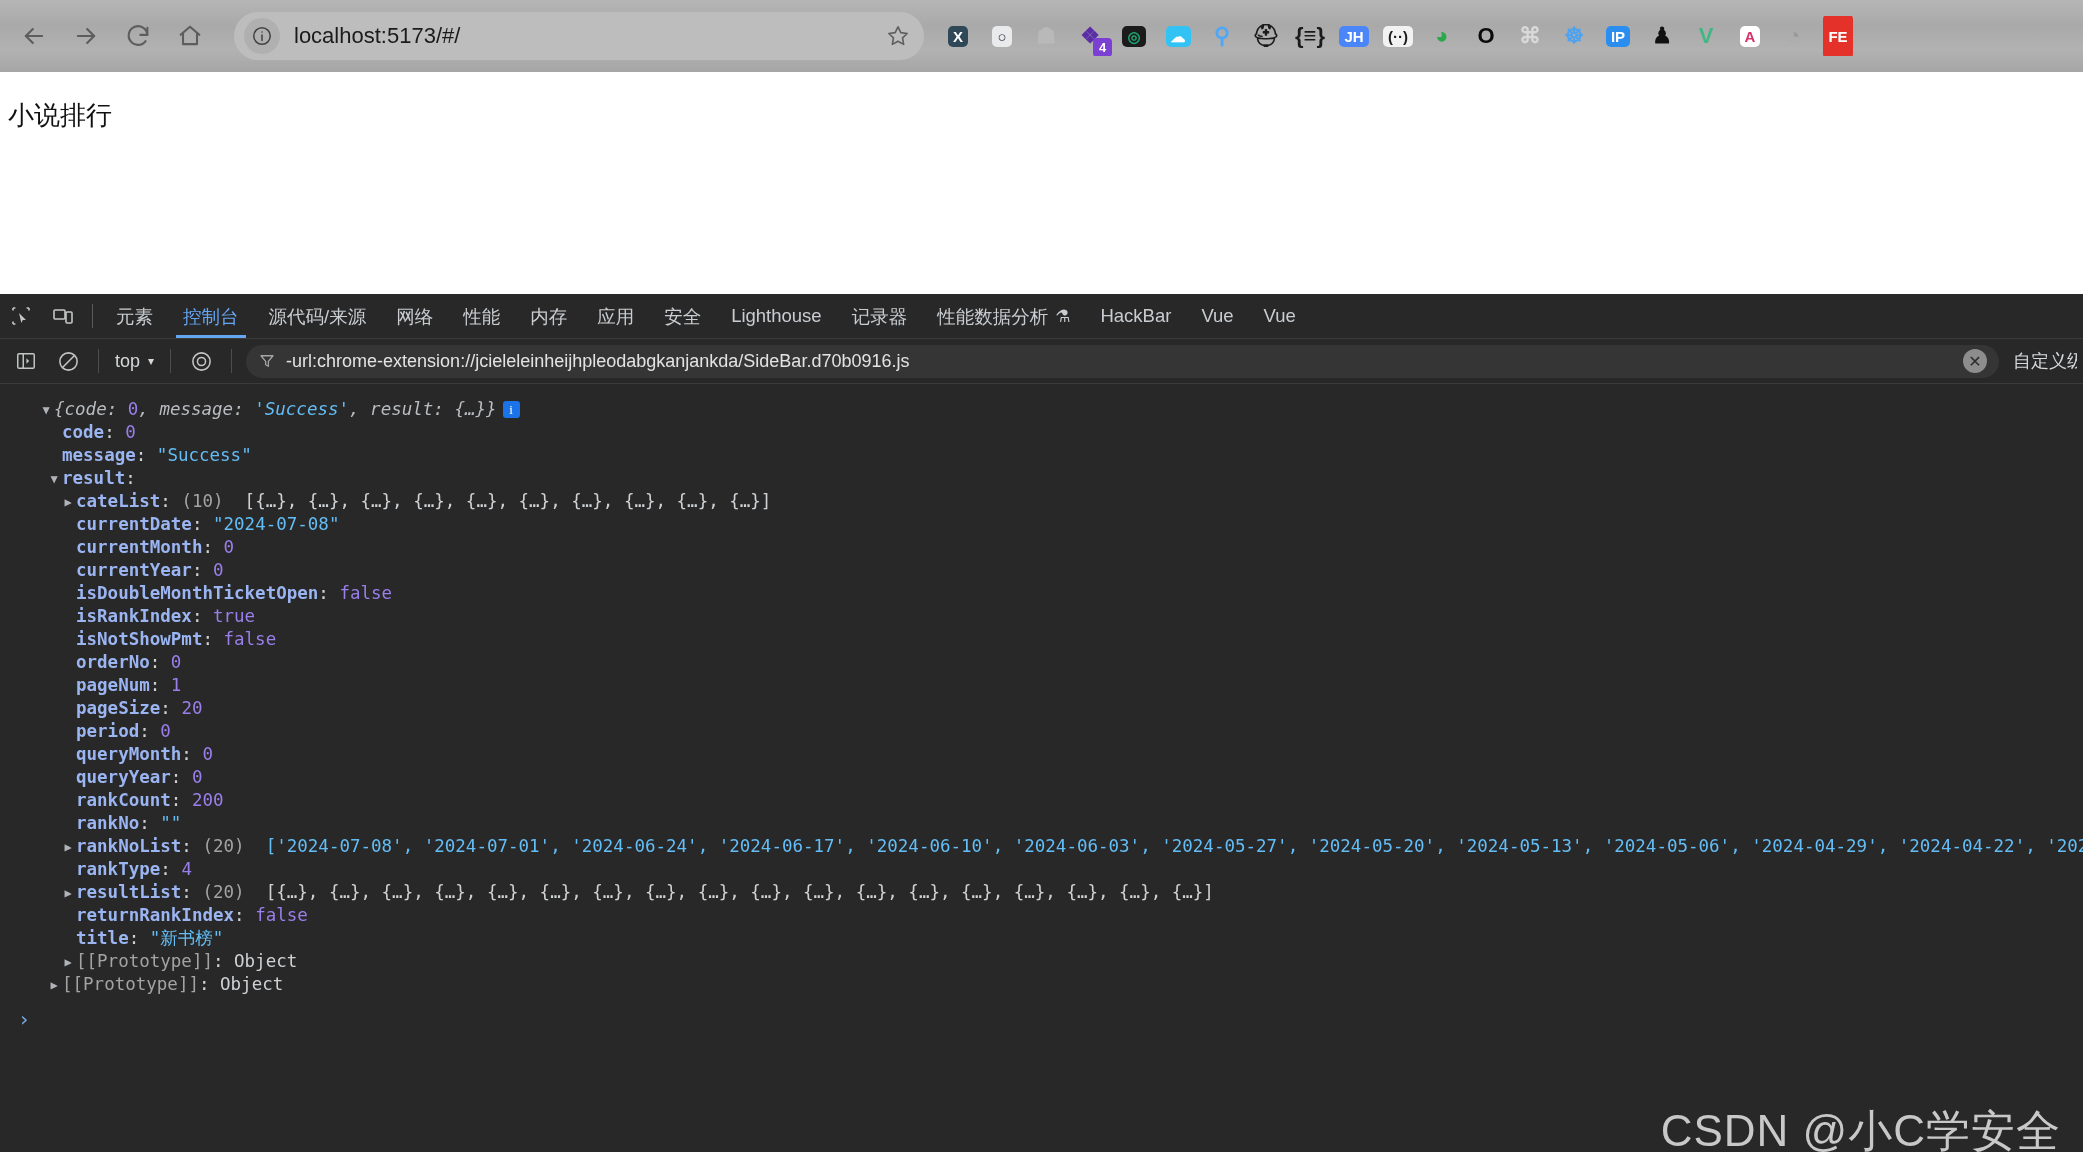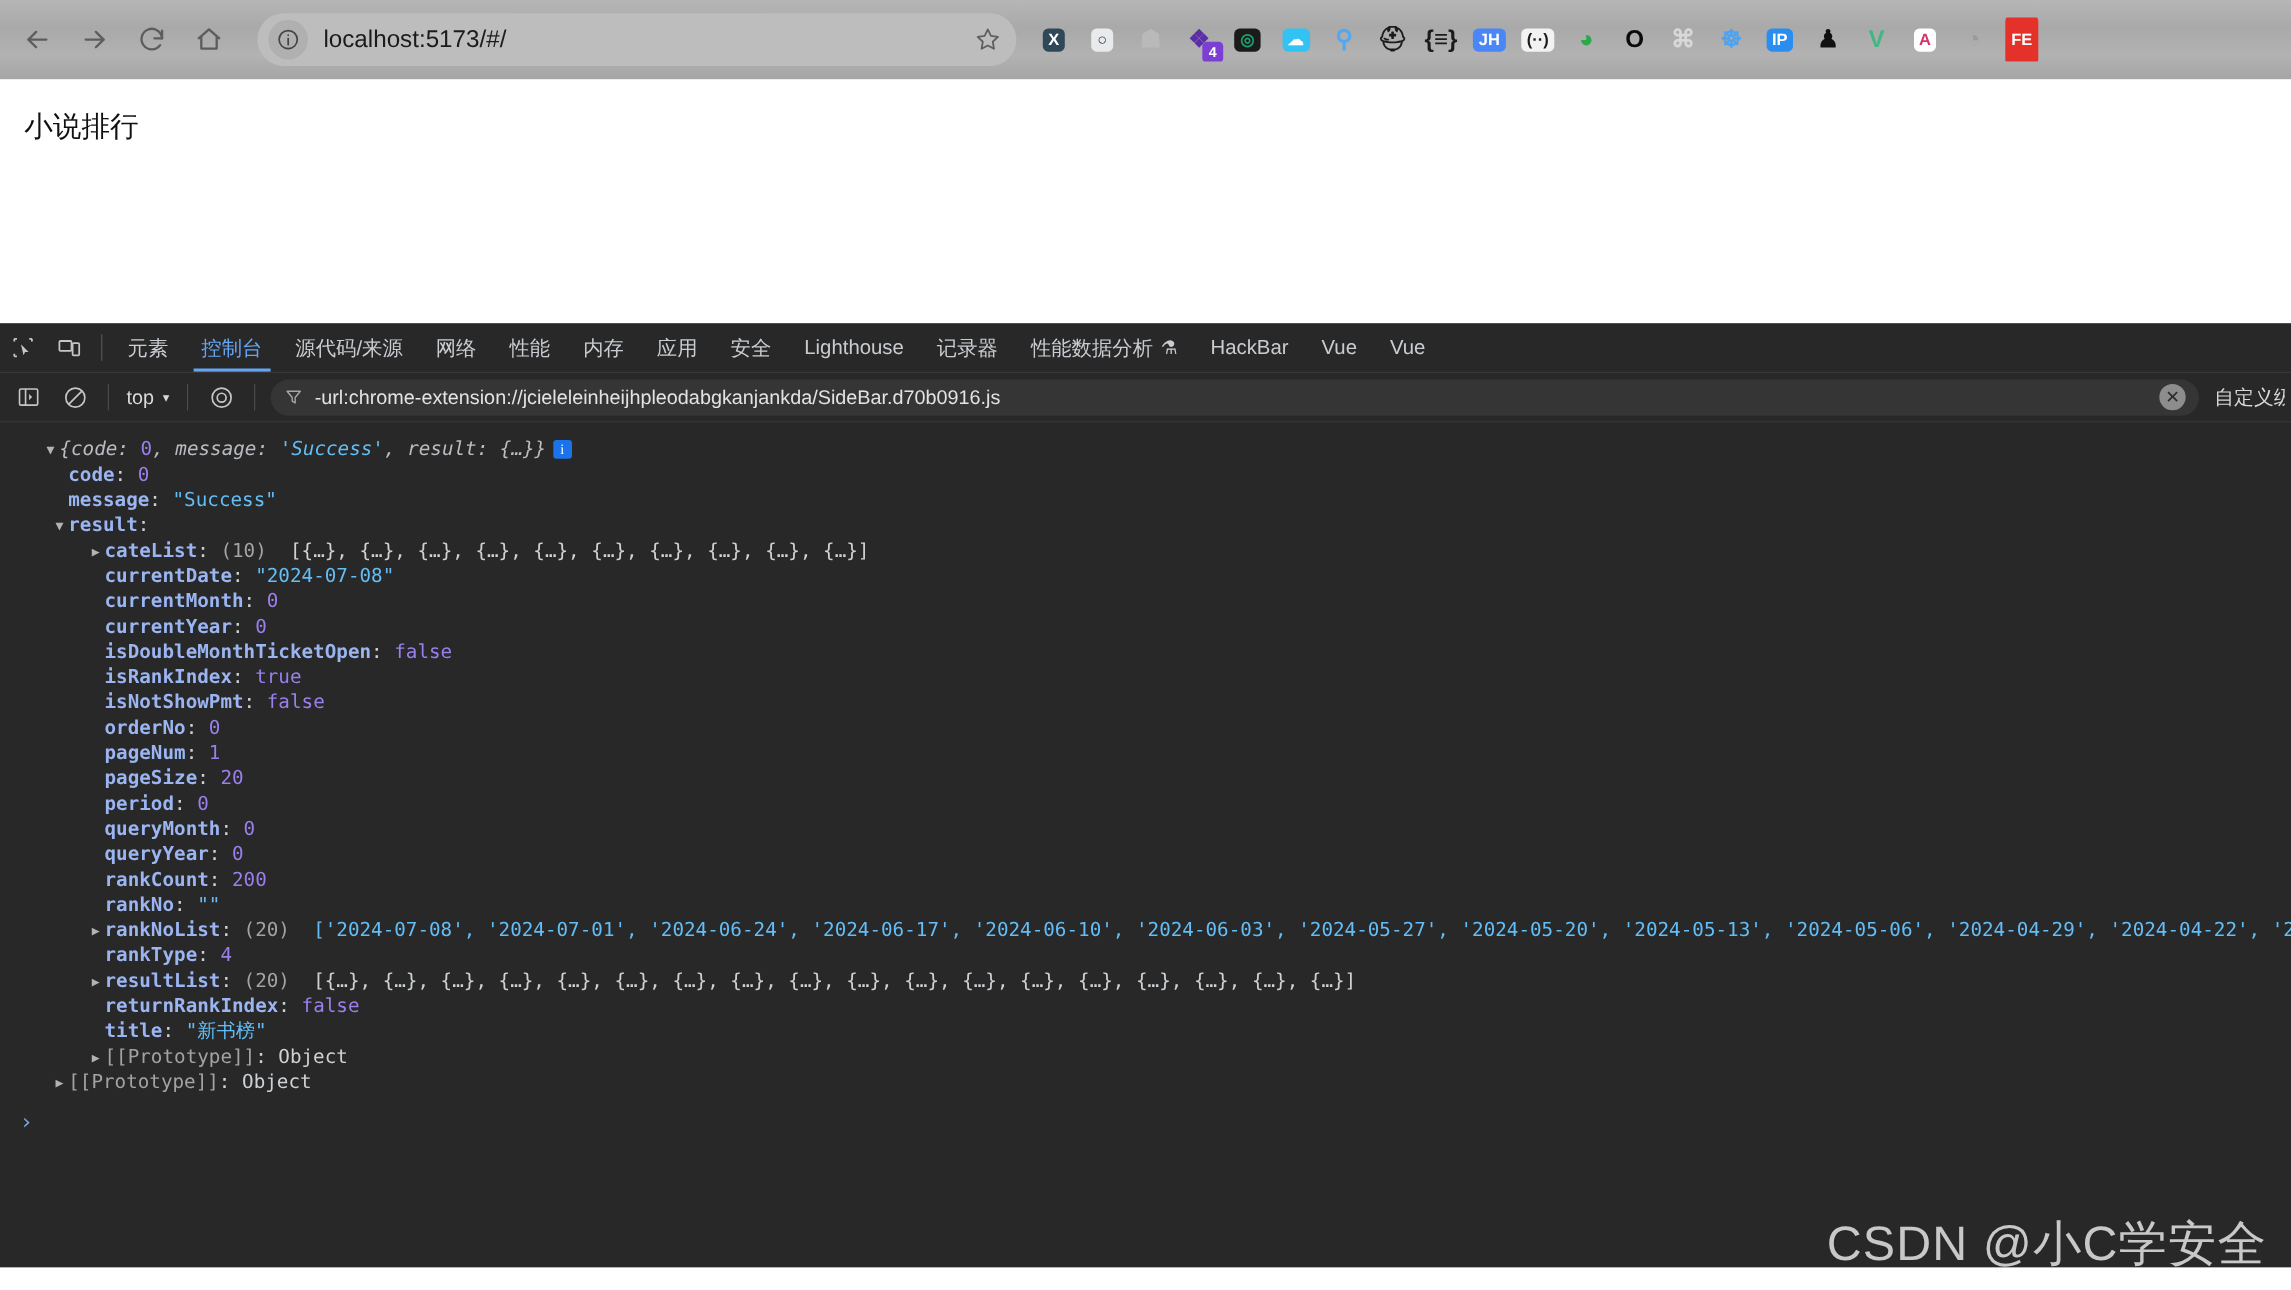--- a/index.html
+++ b/index.html
@@ -85,21 +85,21 @@
     width: 19px; height: 19px;
     border-radius: 4px;
     display: flex; align-items: center; justify-content: center;
     font-weight: bold;
   }
 
   
   .page-viewport {
     height: 222px;
     background: #ffffff;
-    padding: 26px 22px;
+    padding: 26px 8px;
   }
   .page-title {
     font-size: 26px;
     color: #111;
     font-family: "DejaVu Sans", sans-serif;
   }
 
   
   .devtools {
     height: 858px;
@@ -232,21 +232,21 @@
     color: #e3e3e3;
     border-bottom: 1px solid #3a3a3a;
     white-space: nowrap;
   }
   .obj-block {
     padding-top: 12px;
     white-space: nowrap;
   }
   .row { white-space: nowrap; height: 23px; }
   .ind1 { padding-left: 46px; }
-  .ind2 { padding-left: 79px; }
+  .ind2 { padding-left: 60px; }
   .arrow {
     display: inline-block;
     width: 16px;
     color: #b0b3b8;
     font-size: 12px;
     text-align: center;
     position: relative;
     top: -1px;
   }
   .k-name { color: #9bb5f2; font-weight: bold; }

